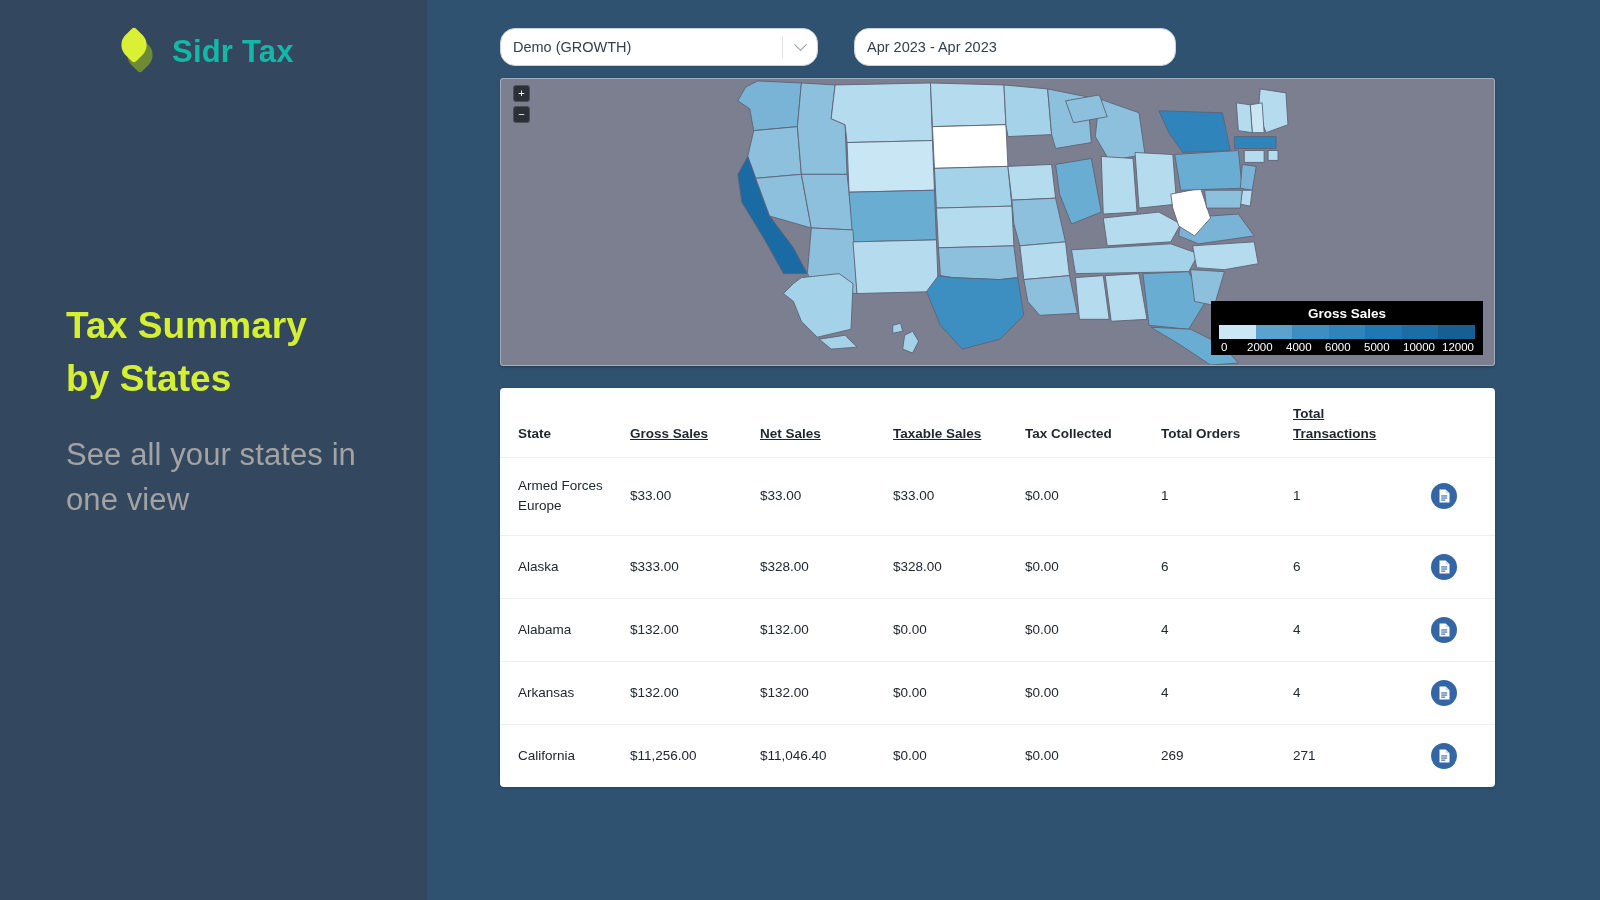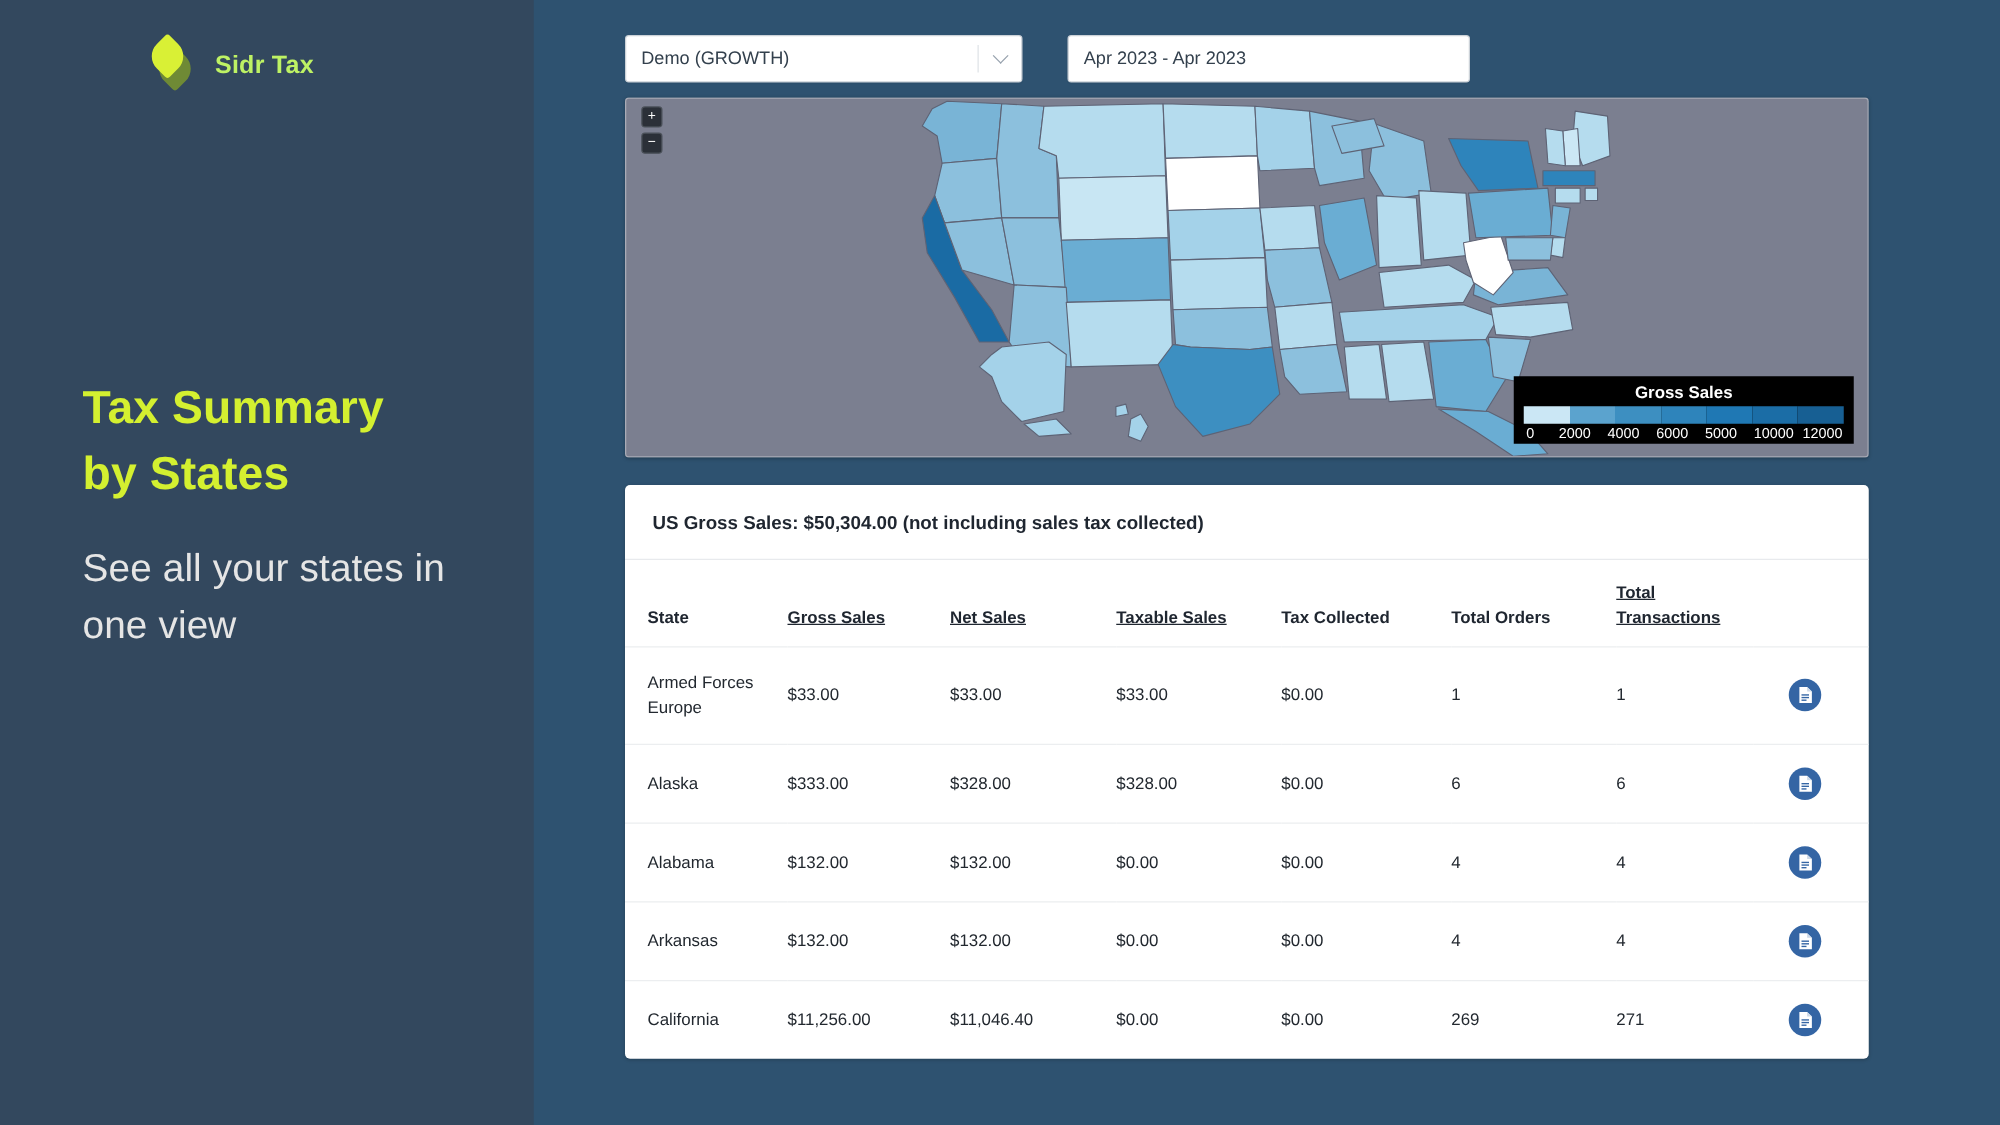--- a/index.html
+++ b/index.html
@@ -17,36 +17,36 @@
   #brand { position: absolute; left: 118px; top: 30px; display: flex; align-items: center; gap: 16px; }
   #logo-mark { width: 38px; height: 44px; position: relative; }
   #logo-mark .leaf-back {
     position: absolute; left: 9px; top: 12px; width: 26px; height: 26px;
     background: #6f8a35; border-radius: 3px 14px 3px 14px; transform: rotate(45deg);
   }
   #logo-mark .leaf-front {
     position: absolute; left: 3px; top: 2px; width: 26px; height: 26px;
     background: #d9f035; border-radius: 3px 14px 3px 14px; transform: rotate(45deg);
   }
-  #brand-name { color: #bef264; font-size: 20px; font-weight: bold; letter-spacing: .2px; }
+  #brand-name { color: #14b8a6; font-size: 31px; font-weight: bold; letter-spacing: .2px; }
   #promo { position: absolute; left: 66px; top: 300px; width: 340px; }
   #promo h1 {
     color: #d4f030; font-size: 37px; font-weight: bold; line-height: 1.42;
     letter-spacing: .1px;
   }
   #promo p {
-    color: #e5e5e5; font-size: 31px; font-weight: 300; line-height: 1.44;
+    color: #a3a3a3; font-size: 31px; font-weight: 300; line-height: 1.44;
     margin-top: 28px; letter-spacing: .1px;
   }
   
   #app { position: absolute; left: 500px; top: 28px; width: 995px; }
   
   #filter-bar { display: flex; gap: 36px; }
   .select-box {
-    height: 38px; background: #ffffff; border: 1px solid #ccd2d8; border-radius: 3px;
+    height: 38px; background: #ffffff; border: 1px solid #ccd2d8; border-radius: 15px;
     display: flex; align-items: center; position: relative; flex: 0 0 auto;
     box-shadow: 0 1px 1px rgba(0,0,0,.04);
   }
   .select-box .sel-value {
     font-size: 14.5px; color: #33404d; padding-left: 12px; flex: 1;
     white-space: nowrap; overflow: hidden;
   }
   .select-divider { width: 1px; height: 22px; background: #dfe3e8; }
   .caret-wrap { width: 34px; display: flex; align-items: center; justify-content: center; }
   .caret { width: 9px; height: 9px; border-left: 1.6px solid #95a0ac; border-bottom: 1.6px solid #95a0ac;
@@ -234,21 +234,20 @@
           <span>4000</span>
           <span>6000</span>
           <span>5000</span>
           <span>10000</span>
           <span>12000</span>
         </div>
     </div>
   </div>
 
   <div id="table-card">
-    <div id="summary-bar">US Gross Sales: $50,304.00 (not including sales tax collected)</div>
     <table id="sales-table">
       <thead>
         <tr>
             <th class="col-state"><span>State</span></th>
             <th class="col-gross"><span class="hdr-underline">Gross Sales</span></th>
             <th class="col-net"><span class="hdr-underline">Net Sales</span></th>
             <th class="col-taxable"><span class="hdr-underline">Taxable Sales</span></th>
             <th class="col-taxcol"><span>Tax Collected</span></th>
             <th class="col-orders"><span>Total Orders</span></th>
             <th class="col-trans"><span class="hdr-underline">Total Transactions</span></th>

